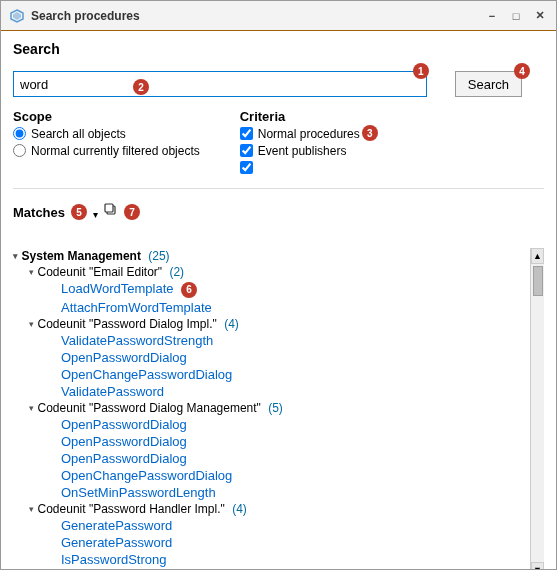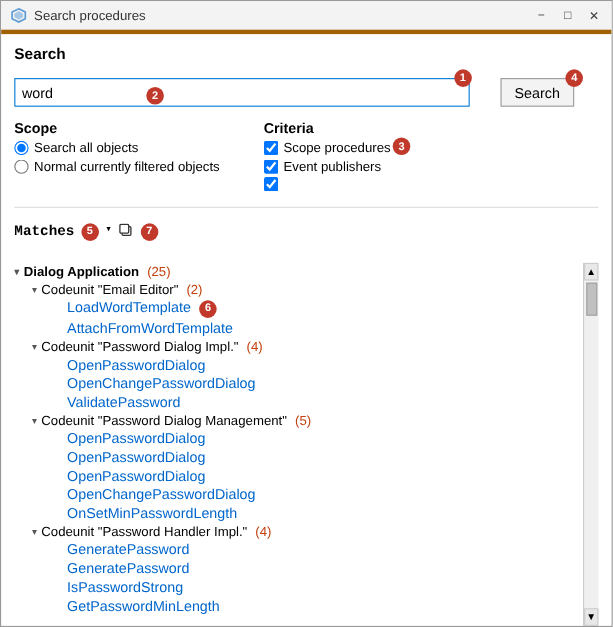--- a/index.html
+++ b/index.html
@@ -10,23 +10,24 @@
       width: 557px;
       height: 570px;
       overflow: hidden;
       border: 1px solid #999;
     }
     .title-bar {
       display: flex;
       align-items: center;
       justify-content: space-between;
       background: #f3f3f3;
-      border-bottom: 4px solid #a16207;
+      border-bottom: 1px solid #a16207;
       padding: 6px 8px;
       height: 30px;
+      font-weight: bold;
     }
     .title-left {
       display: flex;
       align-items: center;
       gap: 6px;
     }
     .title-icon {
       width: 16px;
       height: 16px;
     }
@@ -92,38 +93,37 @@
       flex-direction: column;
       gap: 3px;
     }
     .scope-label, .criteria-label {
       font-size: 13px;
       font-weight: 600;
       margin-bottom: 0;
     }
     .radio-item, .checkbox-item {
       display: flex;
-      align-items: flex-end;
+      align-items: flex-start;
       gap: 5px;
       font-size: 12px;
     }
     .radio-item input, .checkbox-item input {
       margin: 0;
     }
     .divider {
       height: 1px;
       background: #ddd;
       margin: 6px 0;
     }
     .matches-row {
       display: flex;
-      align-items: flex-start;
+      align-items: flex-end;
       gap: 6px;
-      margin-bottom: 10px;
-      font-family: Liberation Mono, monospace;
+      margin-bottom: 20px;
     }
     .matches-label {
       font-size: 13px;
       font-weight: 600;
     }
     .matches-chevron {
       font-size: 10px;
       cursor: pointer;
     }
     .copy-icon {
@@ -176,21 +176,21 @@
       color: #fff;
       border-radius: 50%;
       width: 16px;
       height: 16px;
       font-size: 10px;
       font-weight: bold;
       vertical-align: middle;
     }
     .count {
       font-weight: normal;
-      color: #c2410c;
+      color: #0369a1;
     }
     .tree-scroll-wrapper {
       display: flex;
       gap: 0;
     }
     .tree-list {
       flex: 1;
       overflow-y: auto;
       height: 330px;
       padding-right: 4px;
@@ -261,21 +261,21 @@
       <label class="radio-item">
         <input type="radio" name="scope" style="">
         <span>Normal currently filtered objects</span>
       </label>
       <span class="badge-red" style="position:absolute; margin-left:120px; margin-top:-30px;">2</span>
     </div>
     <div class="criteria-section" style="position:relative;">
       <div class="criteria-label">Criteria</div>
       <label class="checkbox-item">
         <input type="checkbox" checked="" style="">
-        <span>Scope procedures</span>
+        <span>Normal procedures</span>
       </label>
       <label class="checkbox-item">
         <input type="checkbox" checked="" style="">
         <span>Event publishers</span>
       </label>
       <label class="checkbox-item">
         <input type="checkbox" checked="" style="">
       </label>
       <span class="badge-red" style="position:absolute; right:-18px; top:16px;">3</span>
     </div>
@@ -295,21 +295,21 @@
     </span>
     <span class="badge-red">7</span>
   </div>
 
   <div class="tree-scroll-wrapper">
     <div class="tree-list">
 
       <div class="tree-group">
         <div class="tree-group-header">
           <span class="chevron">▾</span>
-          <strong>Dialog Application</strong>
+          <strong>System Management</strong>
           <span class="count">&nbsp;(25)</span>
         </div>
 
         <div class="tree-subgroup">
           <div class="tree-subgroup-header">
             <span class="chevron">▾</span>
             <span>Codeunit "Email Editor"</span>
             <span class="count">&nbsp;(2)</span>
           </div>
           <div class="tree-item">
@@ -320,20 +320,21 @@
             <span>AttachFromWordTemplate</span>
           </div>
         </div>
 
         <div class="tree-subgroup">
           <div class="tree-subgroup-header">
             <span class="chevron">▾</span>
             <span>Codeunit "Password Dialog Impl."</span>
             <span class="count">&nbsp;(4)</span>
           </div>
+          <div class="tree-item"><span>ValidatePasswordStrength</span></div>
           <div class="tree-item"><span>OpenPasswordDialog</span></div>
           <div class="tree-item"><span>OpenChangePasswordDialog</span></div>
           <div class="tree-item"><span>ValidatePassword</span></div>
         </div>
 
         <div class="tree-subgroup">
           <div class="tree-subgroup-header">
             <span class="chevron">▾</span>
             <span>Codeunit "Password Dialog Management"</span>
             <span class="count">&nbsp;(5)</span>

